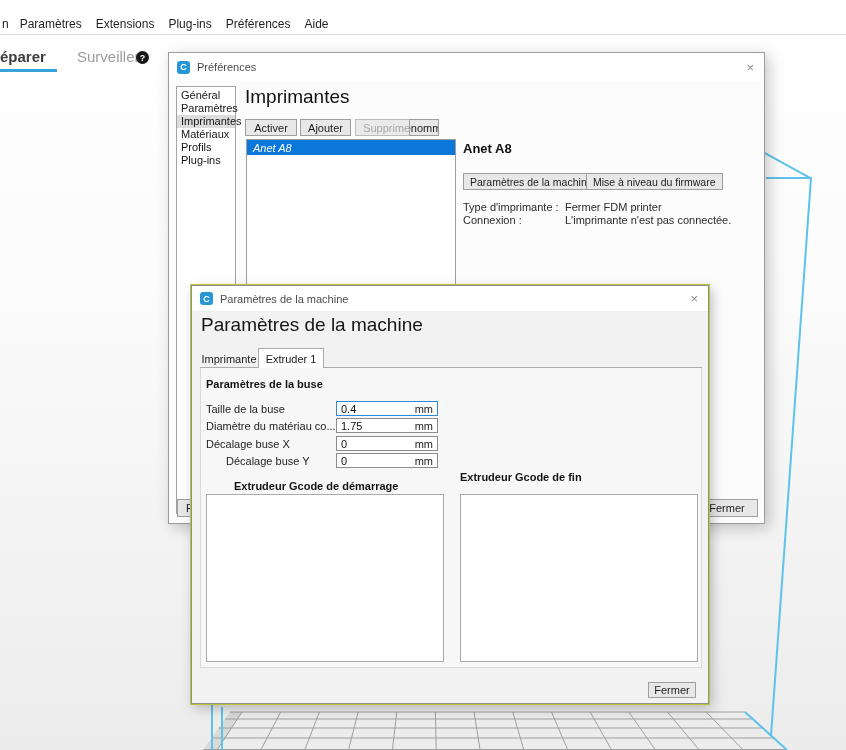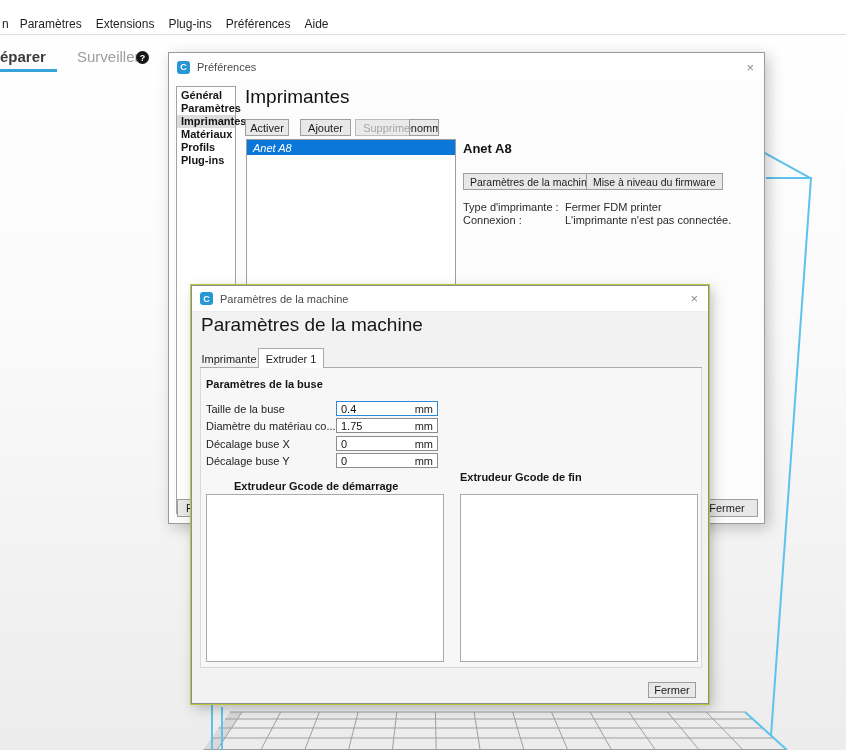--- a/index.html
+++ b/index.html
@@ -59,21 +59,21 @@
     background:#fcfcfc; border:1px solid #9b9b9b; z-index:10;
     box-shadow:4px 4px 14px rgba(0,0,0,0.22);
   }
   #prefs .titlebar { height:28px; }
   #prefs .close-x { right:10px; top:8px; }
   #prefs-sidebar {
     position:absolute; left:7px; top:33px; width:60px; height:428px;
     background:#fff; border:1px solid #a3a3a3; font-size:11px; line-height:13px;
     padding-top:2px; color:#141414;
   }
-  #prefs-sidebar .si { padding:0 0 0 4px; white-space:nowrap;font-weight:bold; }
+  #prefs-sidebar .si { padding:0 0 0 4px; white-space:nowrap; }
   #prefs-sidebar .si.sel { background:#dcdcdc; }
   #prefs-heading { position:absolute; left:76px; top:33px; font-size:19px; color:#111; }
   .prefs-toolbar-btn { position:absolute; top:66px; }
   #prefs-list {
     position:absolute; left:77px; top:86px; width:210px; height:350px;
     background:#fff; border:1px solid #9e9e9e;
   }
   #prefs-list .row-sel {
     height:15px; background:#0a77d9; color:#fff; font-size:11px; font-style:italic;
     display:flex; align-items:center; padding-left:6px;
@@ -192,21 +192,21 @@
       <div class="si">Général</div>
       <div class="si">Paramètres</div>
       <div class="si sel">Imprimantes</div>
       <div class="si">Matériaux</div>
       <div class="si">Profils</div>
       <div class="si">Plug-ins</div>
     </div>
 
     <div id="prefs-heading">Imprimantes</div>
 
-    <div class="win-btn prefs-toolbar-btn" style="left:76px; width:44px;">Activer</div>
+    <div class="win-btn prefs-toolbar-btn" style="left:76px; width:52px;">Activer</div>
     <div class="win-btn prefs-toolbar-btn" style="left:131px; width:51px;">Ajouter</div>
     <div class="win-btn prefs-toolbar-btn disabled" style="left:186px; width:67px;">Supprimer</div>
     <div class="win-btn prefs-toolbar-btn" style="left:240px; width:30px;">Renommer</div>
 
     <div id="prefs-list">
       <div class="row-sel">Anet A8</div>
     </div>
 
     <div id="printer-name">Anet A8</div>
     <div class="win-btn detail-btn" style="left:294px;">Paramètres de la machine</div>
@@ -248,21 +248,21 @@
       <input value="1.75" style="">
       <span class="frow-unit">mm</span>
     </div>
 
     <div class="frow-label" style="top:152px;">Décalage buse X</div>
     <div class="frow-input" style="top:150px;">
       <input value="0" style="">
       <span class="frow-unit">mm</span>
     </div>
 
-    <div class="frow-label" style="top:169px;">Décalage buse Y</div>
+    <div class="frow-label" style="top:169px;margin-left:20px;">Décalage buse Y</div>
     <div class="frow-input" style="top:167px;">
       <input value="0" style="">
       <span class="frow-unit">mm</span>
     </div>
 
     <div class="gcode-label" style="left:14px; top:194px;margin-left:28px;">Extrudeur Gcode de démarrage</div>
     <div class="gcode-label" style="left:268px; top:185px;">Extrudeur Gcode de fin</div>
     <textarea class="gcode-area" style="left: 14px;" value=""></textarea>
     <textarea class="gcode-area" style="left: 268px;" value=""></textarea>
 

